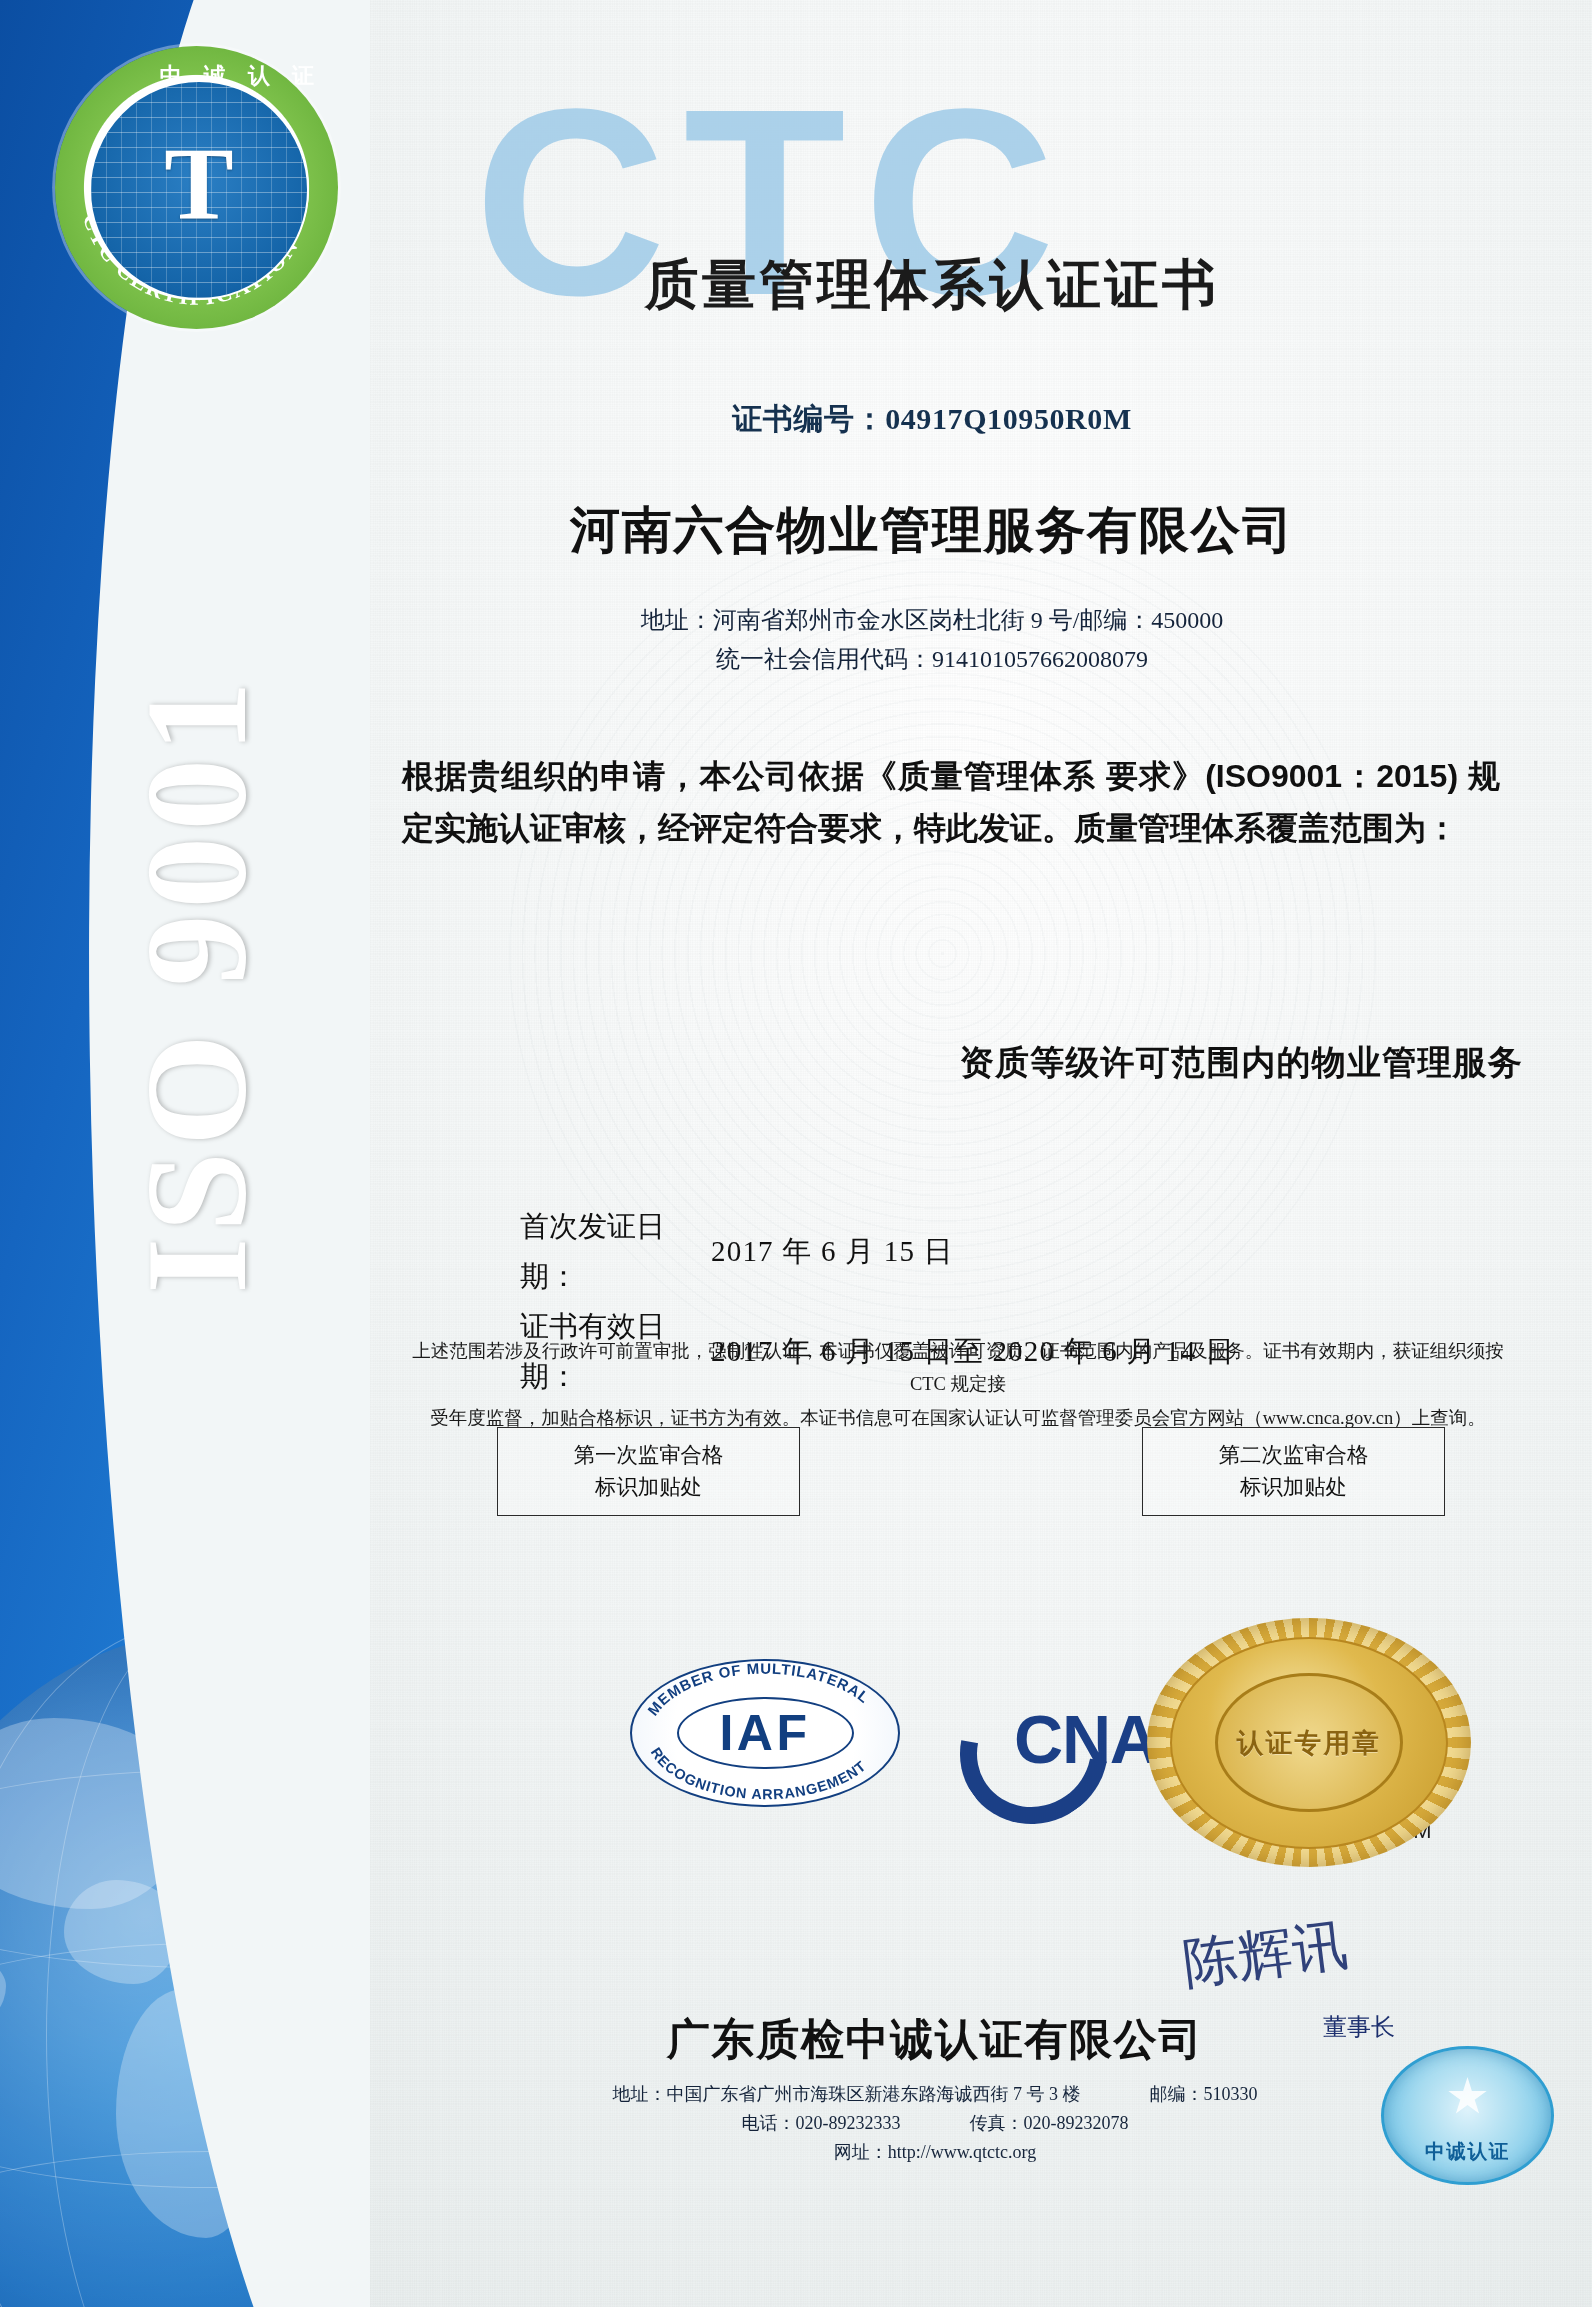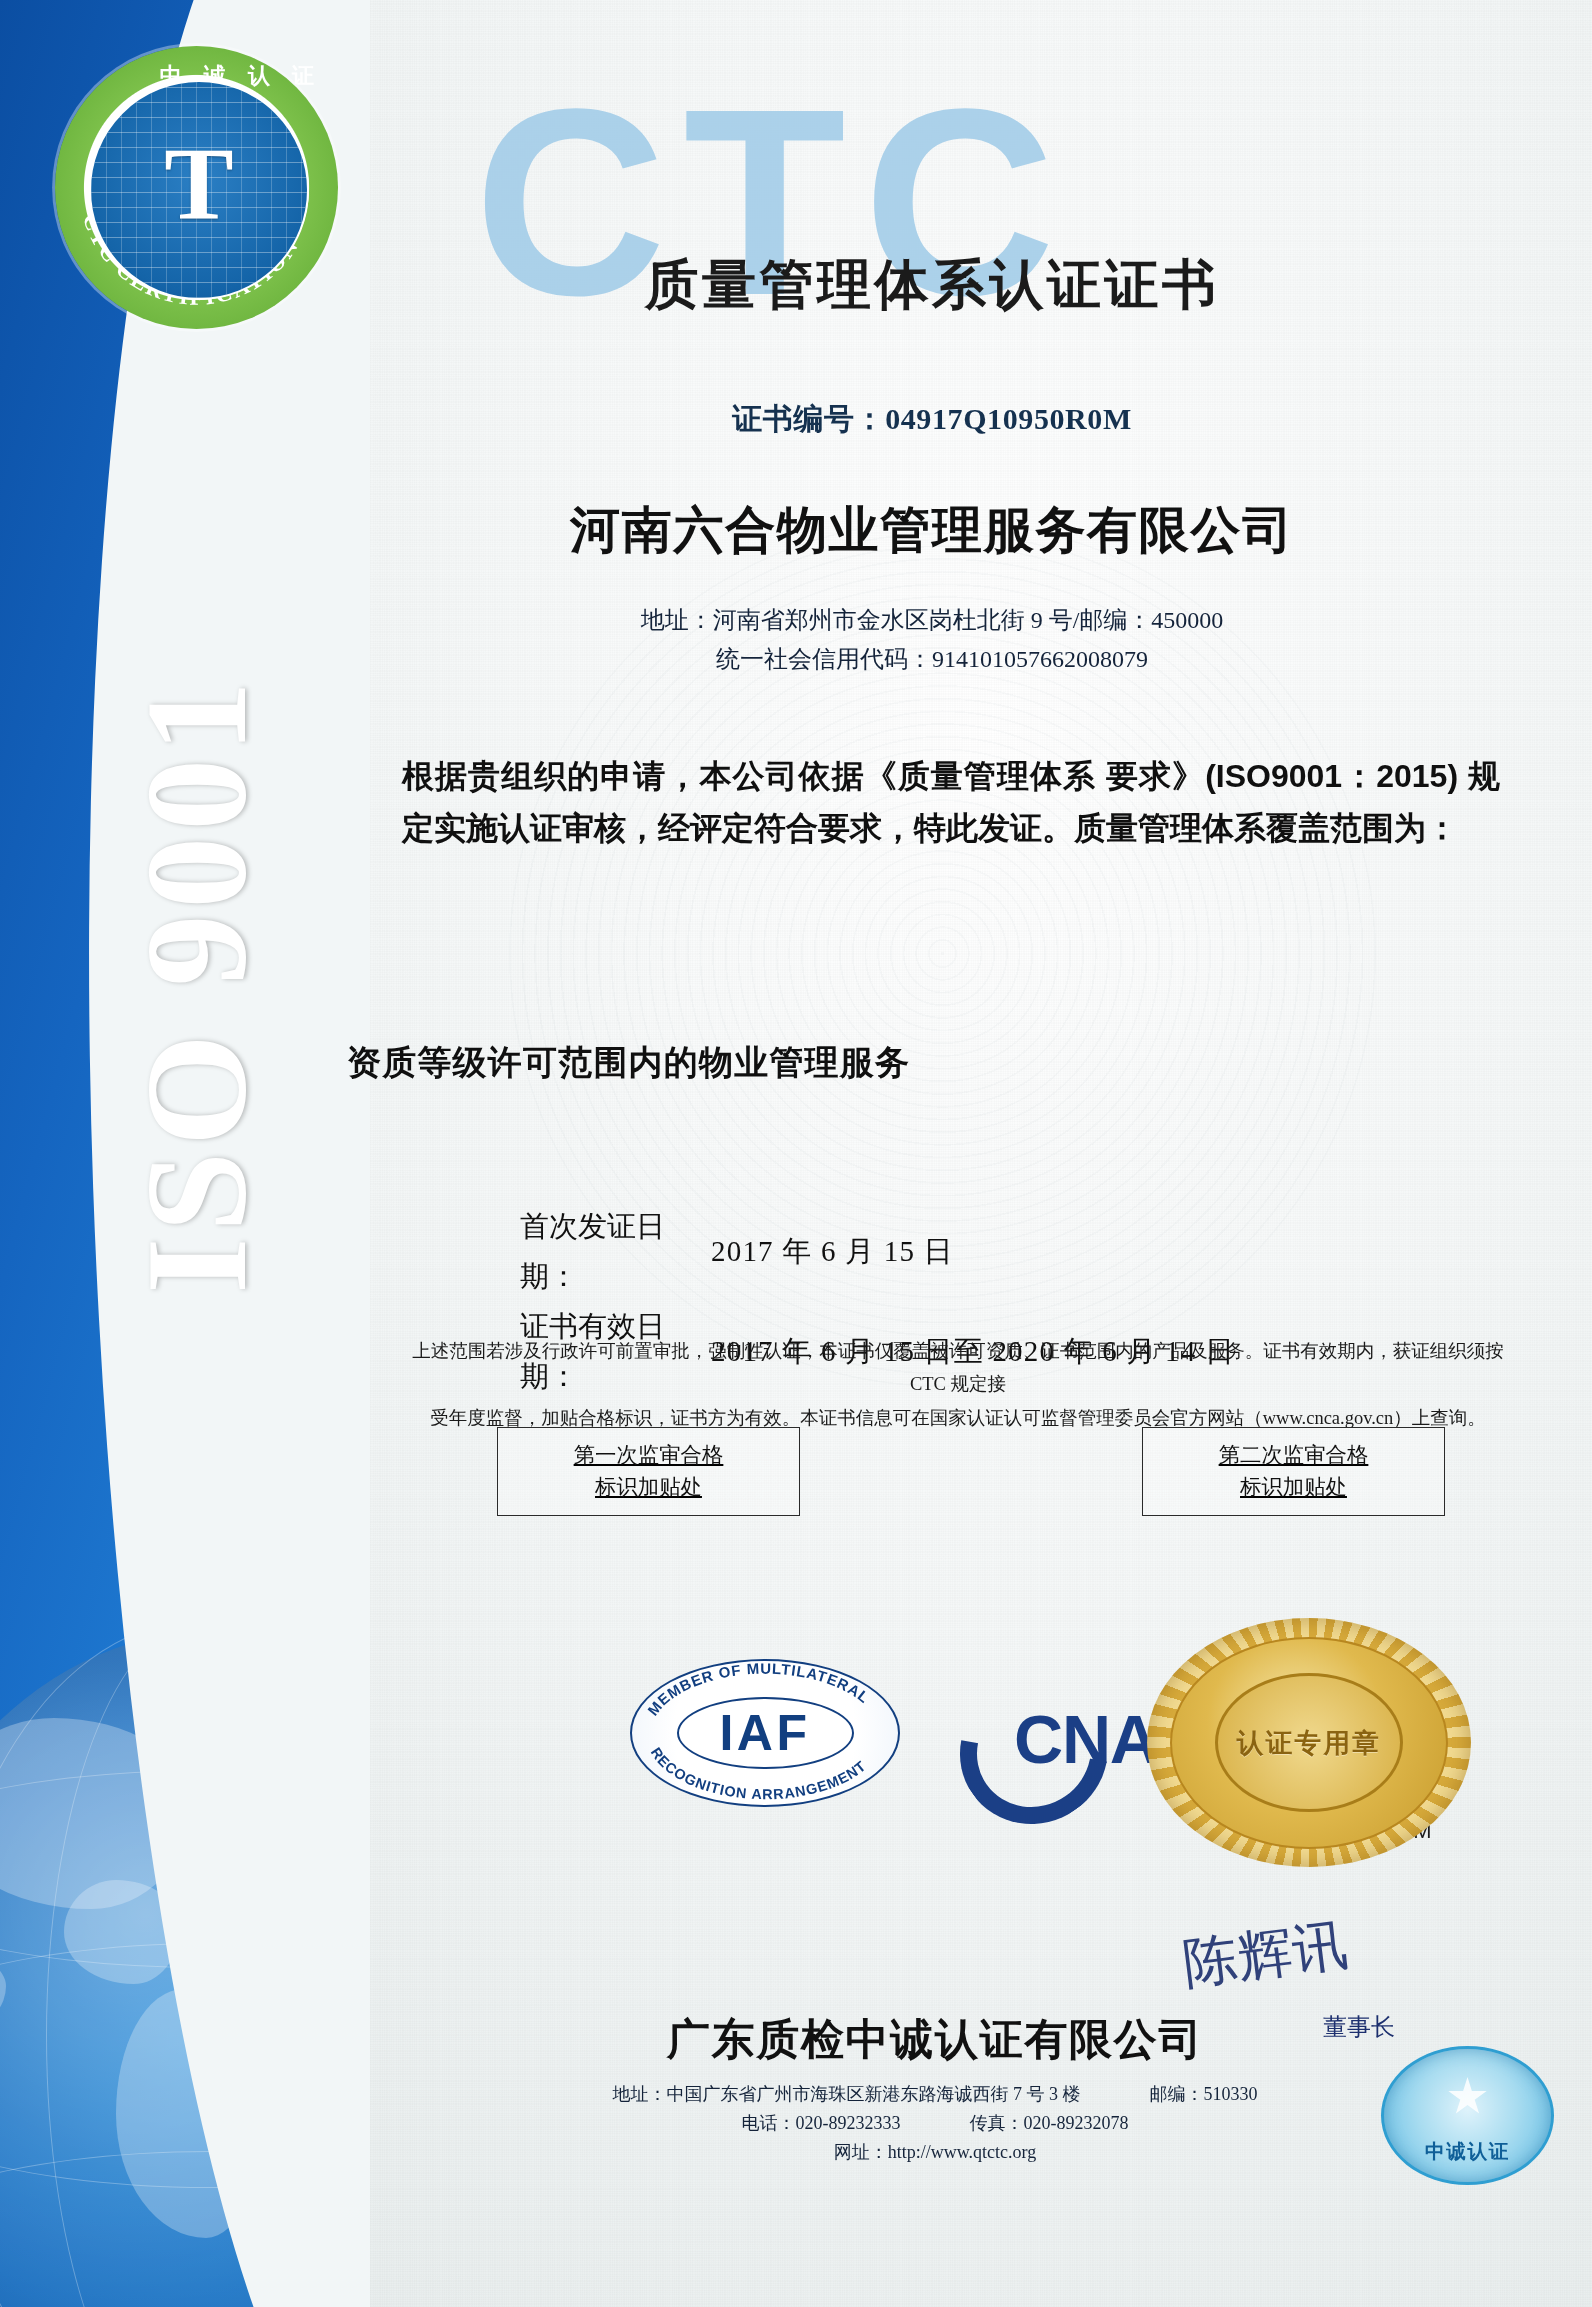--- a/index.html
+++ b/index.html
@@ -216,21 +216,21 @@
     font-family:"Liberation Sans","DejaVu Sans",sans-serif;
     font-weight:700;
     font-size:32px;
     line-height:1.62;
     color:#101010;
     text-align:justify;
   }
   .scope{
     position:absolute;
     left:0; right:69px; top:1040px;
-    text-align:left;
+    text-align:right;
     font-family:"Liberation Sans","DejaVu Sans",sans-serif;
     font-weight:700;
     font-size:34px;
     letter-spacing:1.2px;
     color:#101010;
   }
 
   .dates{
     position:absolute;
     left:173px; top:1202px;
@@ -250,21 +250,20 @@
     color:#1a1a1a;
     text-align:center;
   }
 
   .stampboxes{
     position:absolute;
     left:150px; top:1427px;
     width:948px;
     display:flex;
     justify-content:space-between;
-    text-decoration:underline;
   }
   .stampbox{
     width:301px; height:87px;
     border:1.2px solid #2a2a2a;
     display:flex; flex-direction:column;
     align-items:center; justify-content:center;
     font-size:21.4px; line-height:1.45; color:#111;
     background:rgba(255,255,255,.25);
   }
 

